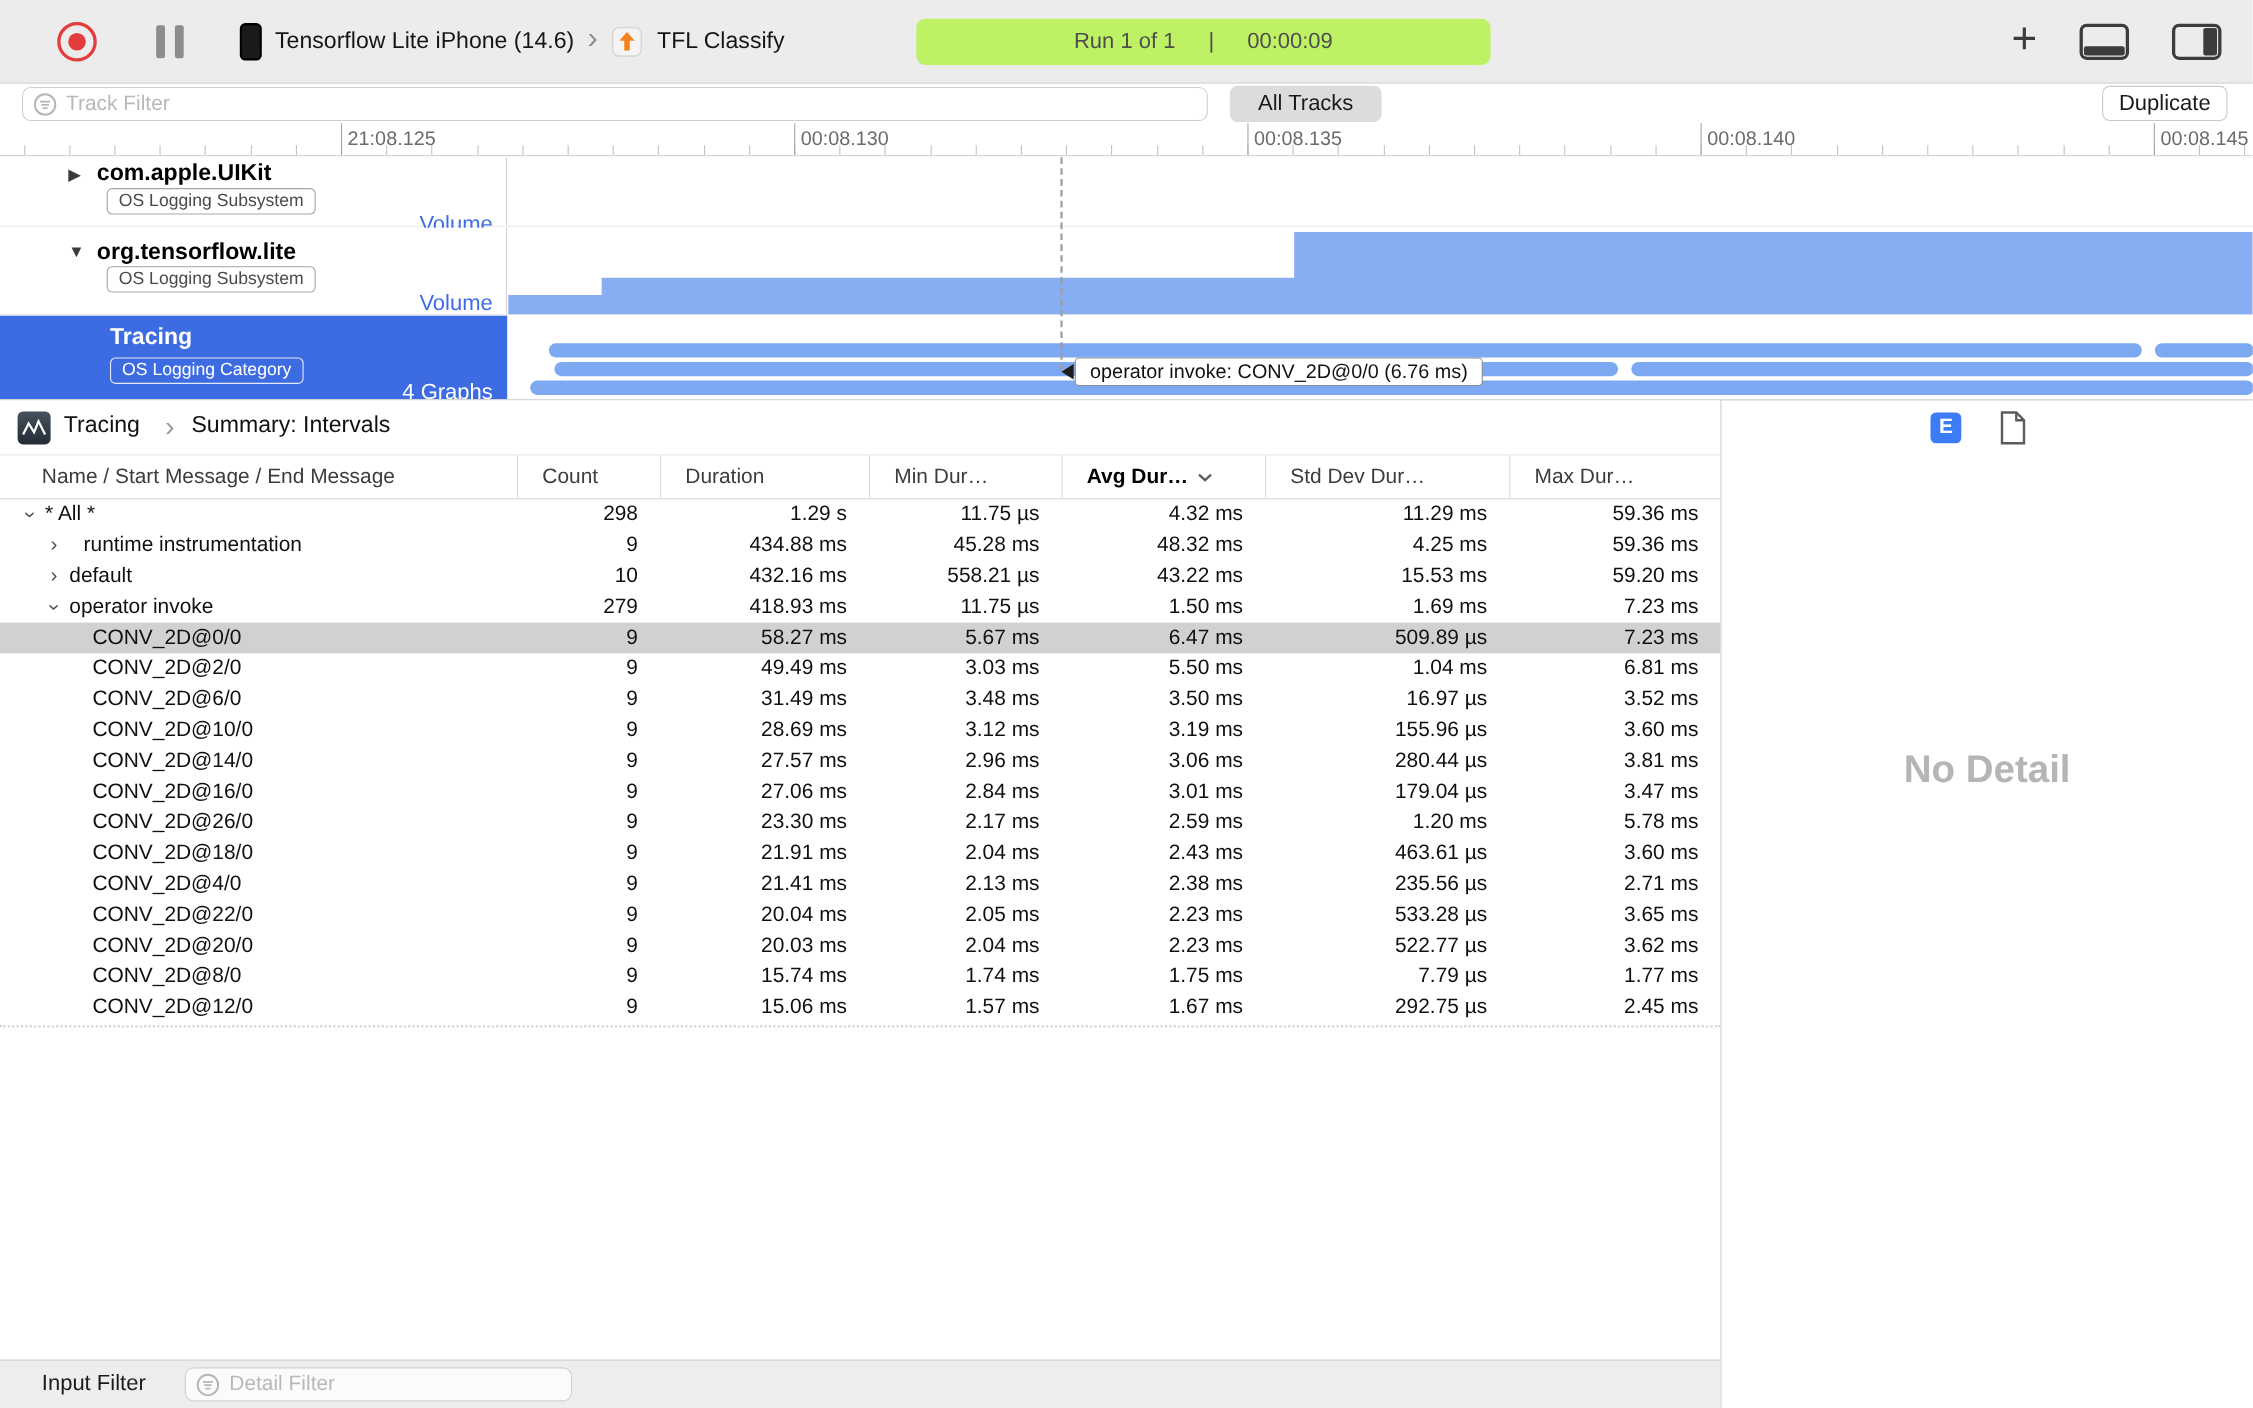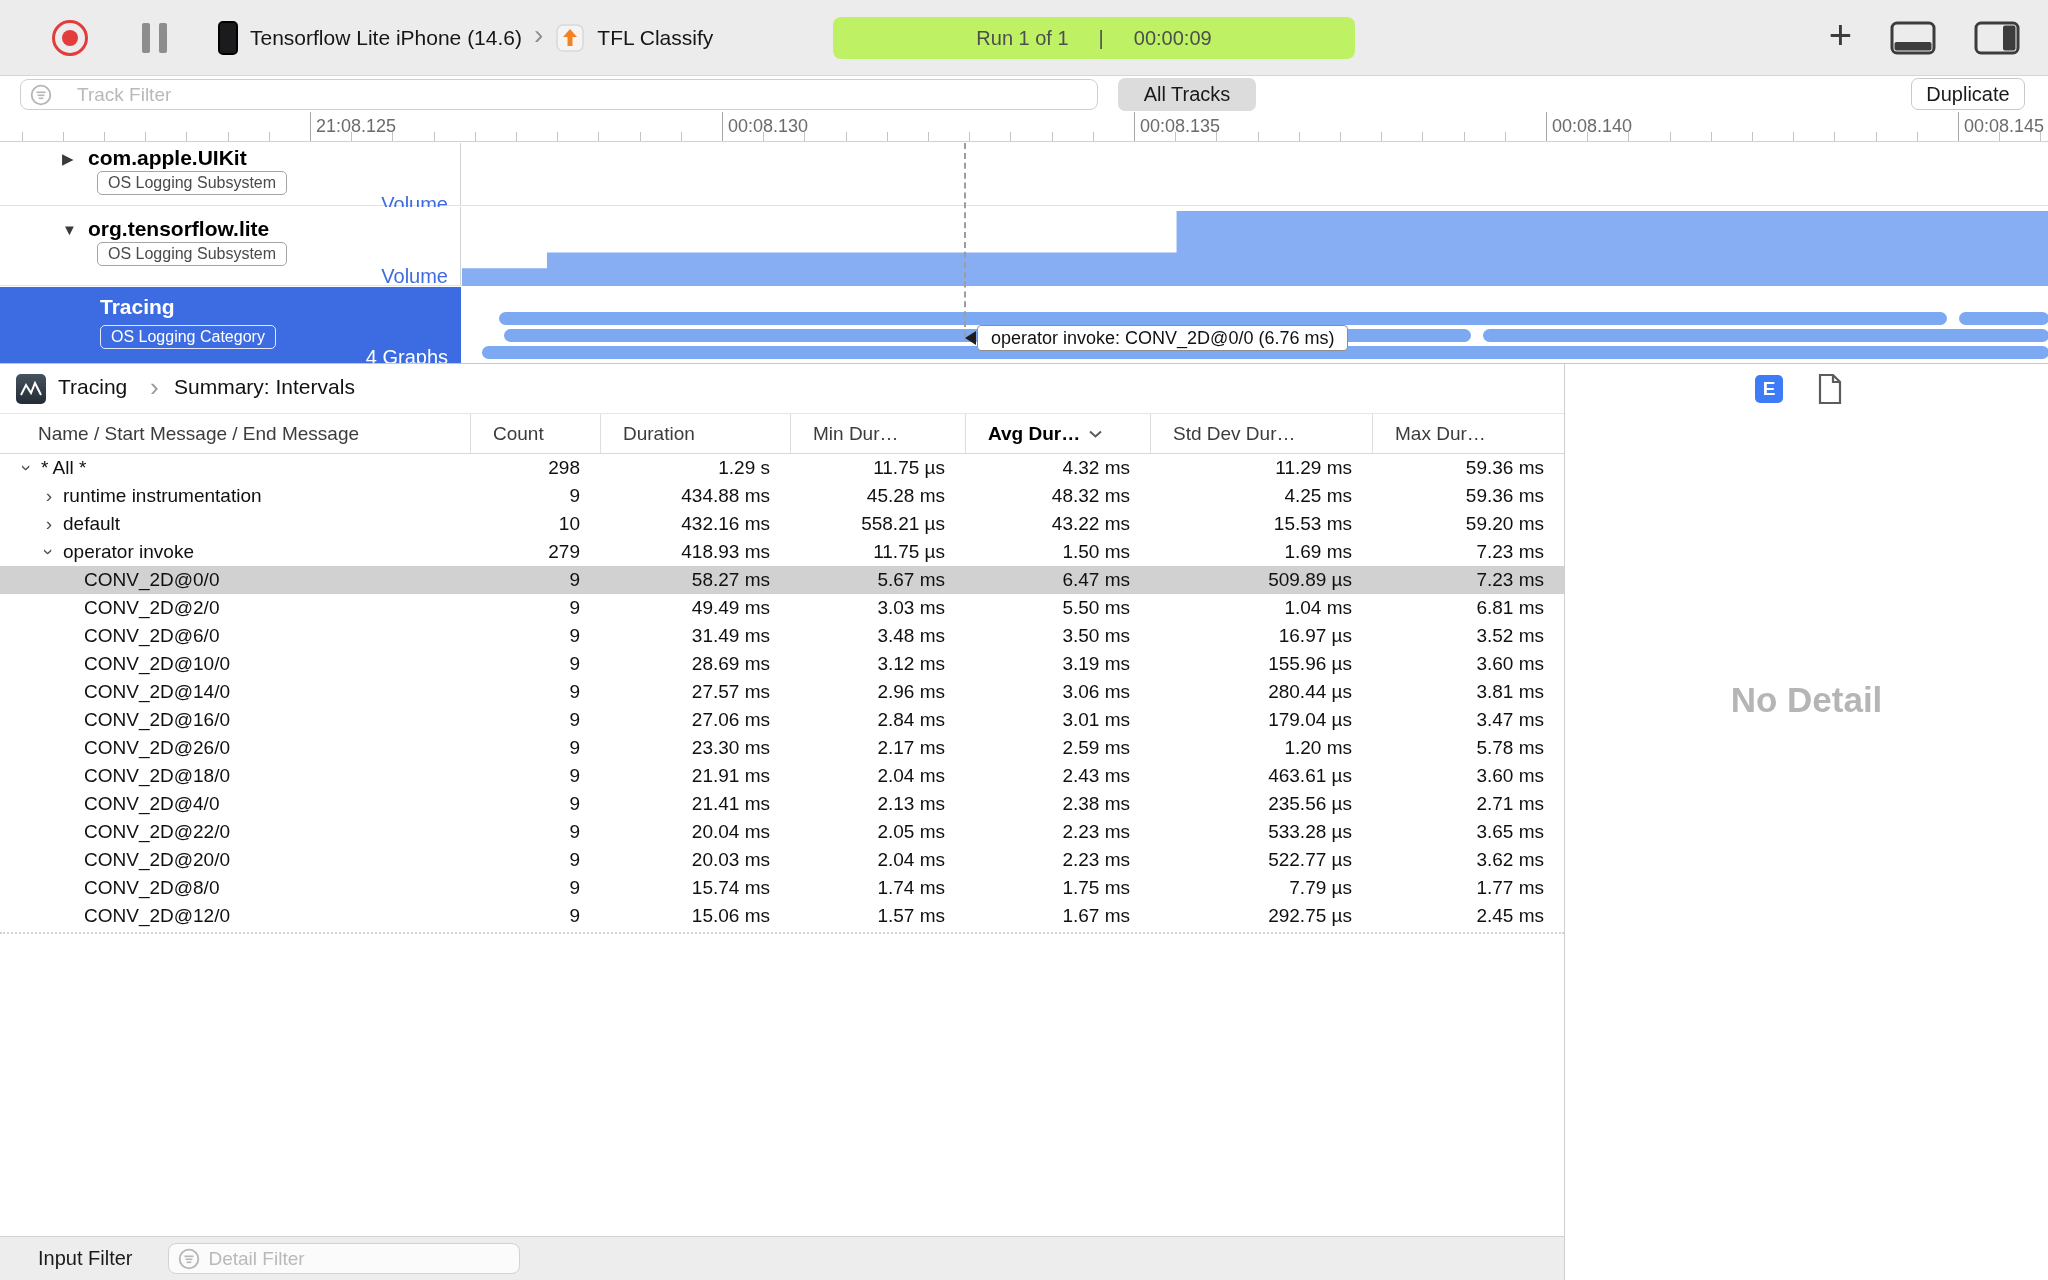--- a/index.html
+++ b/index.html
@@ -18,21 +18,21 @@
   .device-name, .app-name { font-size:21px; color:#161616; white-space:nowrap; }
   .sel-chevron { font-size:28px; color:#8e8e8e; line-height:1; padding-bottom:6px; }
   .app-icon { width:30px; height:30px; display:flex; align-items:center; justify-content:center; }
   .run-display { position:absolute; left:833px; top:17px; width:522px; height:42px; background:#bef264; border-radius:8px; display:flex; align-items:center; justify-content:center; gap:30px; font-size:20px; color:#4e4e4e; }
   .tb-right { position:absolute; right:28px; top:0; height:100%; display:flex; align-items:center; gap:38px; }
   .plus-btn { font-size:40px; color:#3c3c3c; font-weight:300; line-height:1; padding-bottom:6px; cursor:default; }
   .pane-btn { display:flex; align-items:center; }
 
   
   .filter-row { position:absolute; top:77px; left:0; width:2048px; height:35px; background:#fff; }
-  .track-filter { position:absolute; left:20px; top:2px; width:1078px; height:31px; border:1.5px solid #cfcfcf; border-radius:8px; background:#fff; display:flex; align-items:center; padding:4px 9px; gap:25px; }
+  .track-filter { position:absolute; left:20px; top:2px; width:1078px; height:31px; border:1.5px solid #cfcfcf; border-radius:8px; background:#fff; display:flex; align-items:center; padding:4px 9px; gap:8px; }
   .track-filter input { border:none; outline:none; flex:1; font-size:19px; color:#222; background:transparent; font-family:"Liberation Sans",sans-serif; }
   .track-filter input::placeholder { color:#b9b9b9; }
   .all-tracks { position:absolute; left:1118px; top:1px; width:138px; height:33px; background:#dcdcdc; border:none; border-radius:7px; font-size:20px; color:#1a1a1a; font-family:"Liberation Sans",sans-serif; }
   .duplicate { position:absolute; right:23px; top:1px; width:114px; height:32px; background:#fff; border:1.5px solid #c9c9c9; border-radius:7px; font-size:20px; color:#1a1a1a; font-family:"Liberation Sans",sans-serif; }
 
   
   .ruler { position:absolute; top:112px; left:0; width:2048px; height:30px; background:#fff; border-bottom:1px solid #d2d2d2; overflow:hidden; }
   .tick { position:absolute; bottom:0; width:1px; height:9px; background:#c3c3c3; }
   .tick.major { height:30px; background:#a6a6a6; }
   .ruler-label { position:absolute; top:4px; font-size:18px; color:#6b6b6b; white-space:nowrap; }
@@ -303,21 +303,21 @@
         <div class="trow">
           <div class="tcell"><span class="chev open" style="margin-left: 20px;">›</span><span style="margin-left: 7px;">* All *</span></div>
           <div class="tcell num">298</div>
           <div class="tcell num">1.29 s</div>
           <div class="tcell num">11.75 µs</div>
           <div class="tcell num">4.32 ms</div>
           <div class="tcell num">11.29 ms</div>
           <div class="tcell num">59.36 ms</div>
         </div>
         <div class="trow">
-          <div class="tcell"><span class="chev" style="margin-left: 42px;">›</span><span style="margin-left: 7px; text-align: center;">runtime instrumentation</span></div>
+          <div class="tcell"><span class="chev" style="margin-left: 42px;">›</span><span style="margin-left: 20px; text-align: center;">runtime instrumentation</span></div>
           <div class="tcell num">9</div>
           <div class="tcell num">434.88 ms</div>
           <div class="tcell num">45.28 ms</div>
           <div class="tcell num">48.32 ms</div>
           <div class="tcell num">4.25 ms</div>
           <div class="tcell num">59.36 ms</div>
         </div>
         <div class="trow">
           <div class="tcell"><span class="chev" style="margin-left: 42px;">›</span><span style="margin-left: 7px;">default</span></div>
           <div class="tcell num">10</div>

